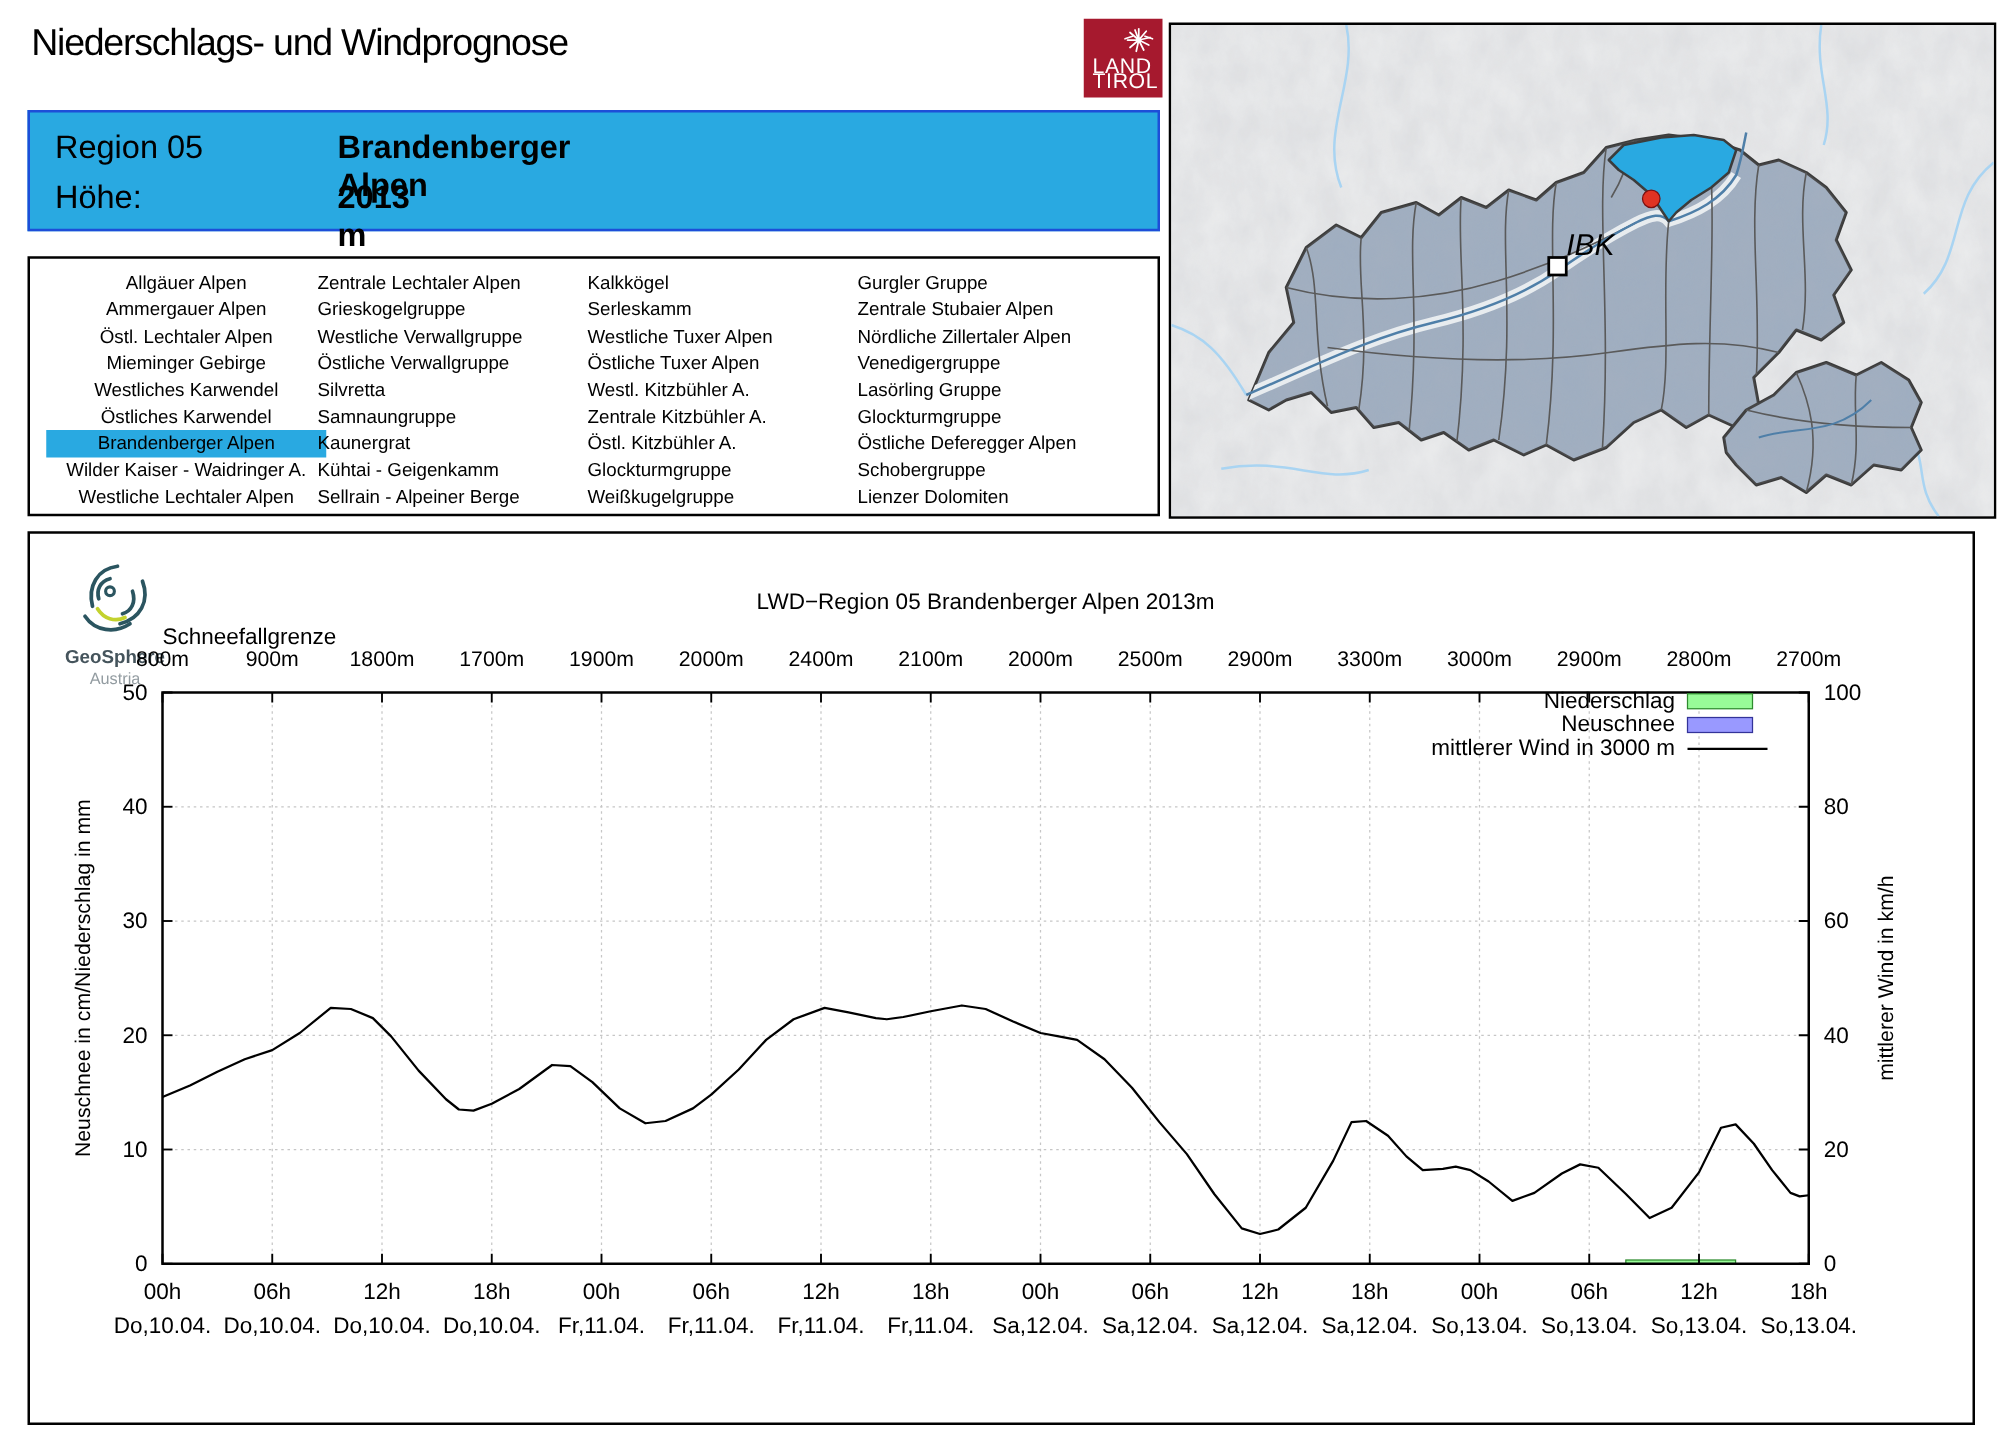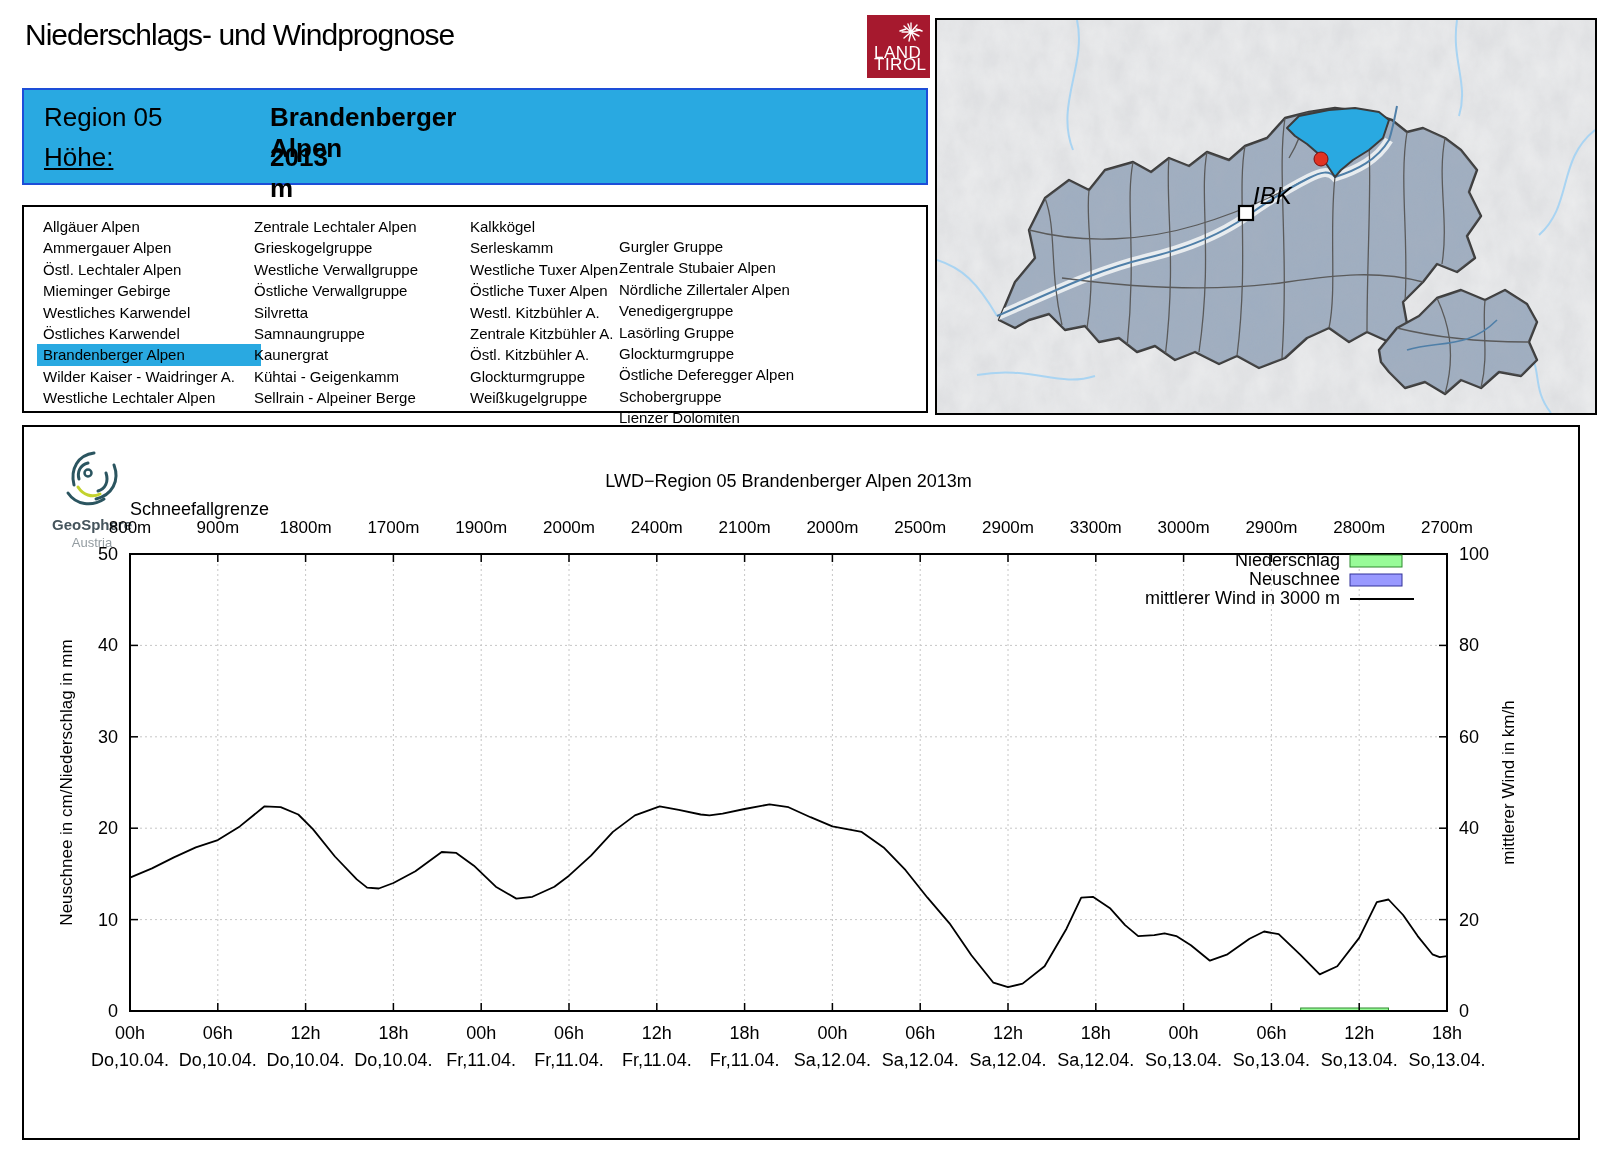--- a/index.html
+++ b/index.html
@@ -5,26 +5,26 @@
   html,body{margin:0;padding:0;background:#fff;}
   body{width:1600px;height:1153px;position:relative;font-family:"Liberation Sans","DejaVu Sans",sans-serif;color:#000;overflow:hidden;}
   .abs{position:absolute;}
   
   #page-title{left:25px;top:18px;font-size:30px;letter-spacing:-1px;}
   #lt-logo{left:867px;top:15px;width:63px;height:63px;background:#A6192E;}
   #lt-logo .lt-text{position:absolute;left:7px;bottom:7px;color:#fff;font-size:17px;line-height:12px;letter-spacing:.5px;}
   
   #region-box{left:22px;top:88px;width:906px;height:97px;background:#29A9E1;border:2px solid #1d4ed8;box-sizing:border-box;}
   #region-box .row{position:absolute;left:20px;font-size:26px;}
-  #region-box .r1{top:12px;} #region-box .r2{top:52px;text-decoration:underline;}
+  #region-box .r1{top:12px;} #region-box .r2{top:52px;}
   #region-box .val{position:absolute;left:226px;font-weight:bold;}
   
   #region-list{left:22px;top:205px;width:906px;height:208px;border:2px solid #000;box-sizing:border-box;background:#fff;}
   .rl-col{position:absolute;top:9px;}
-  .rl-c0{left:13px;} .rl-c1{left:224px;} .rl-c2{left:440px;} .rl-c3{left:589px;margin-top:20px;}
+  .rl-c0{left:13px;text-align:center;} .rl-c1{left:224px;} .rl-c2{left:440px;} .rl-c3{left:656px;}
   .rl-item{font-size:15px;line-height:21.4px;white-space:nowrap;padding:0 6px;width:212px;}
   .rl-item.sel{background:#29A9E1;}
   
   #map-panel{left:935px;top:18px;width:662px;height:397px;border:2px solid #000;box-sizing:border-box;font-style:italic;}
   
   #chart-panel{left:22px;top:425px;width:1558px;height:715px;border:2px solid #000;box-sizing:border-box;}
   #chart-svg{display:block;}
   svg text{font-family:"Liberation Sans","DejaVu Sans",sans-serif;}
 </style>
 </head>

